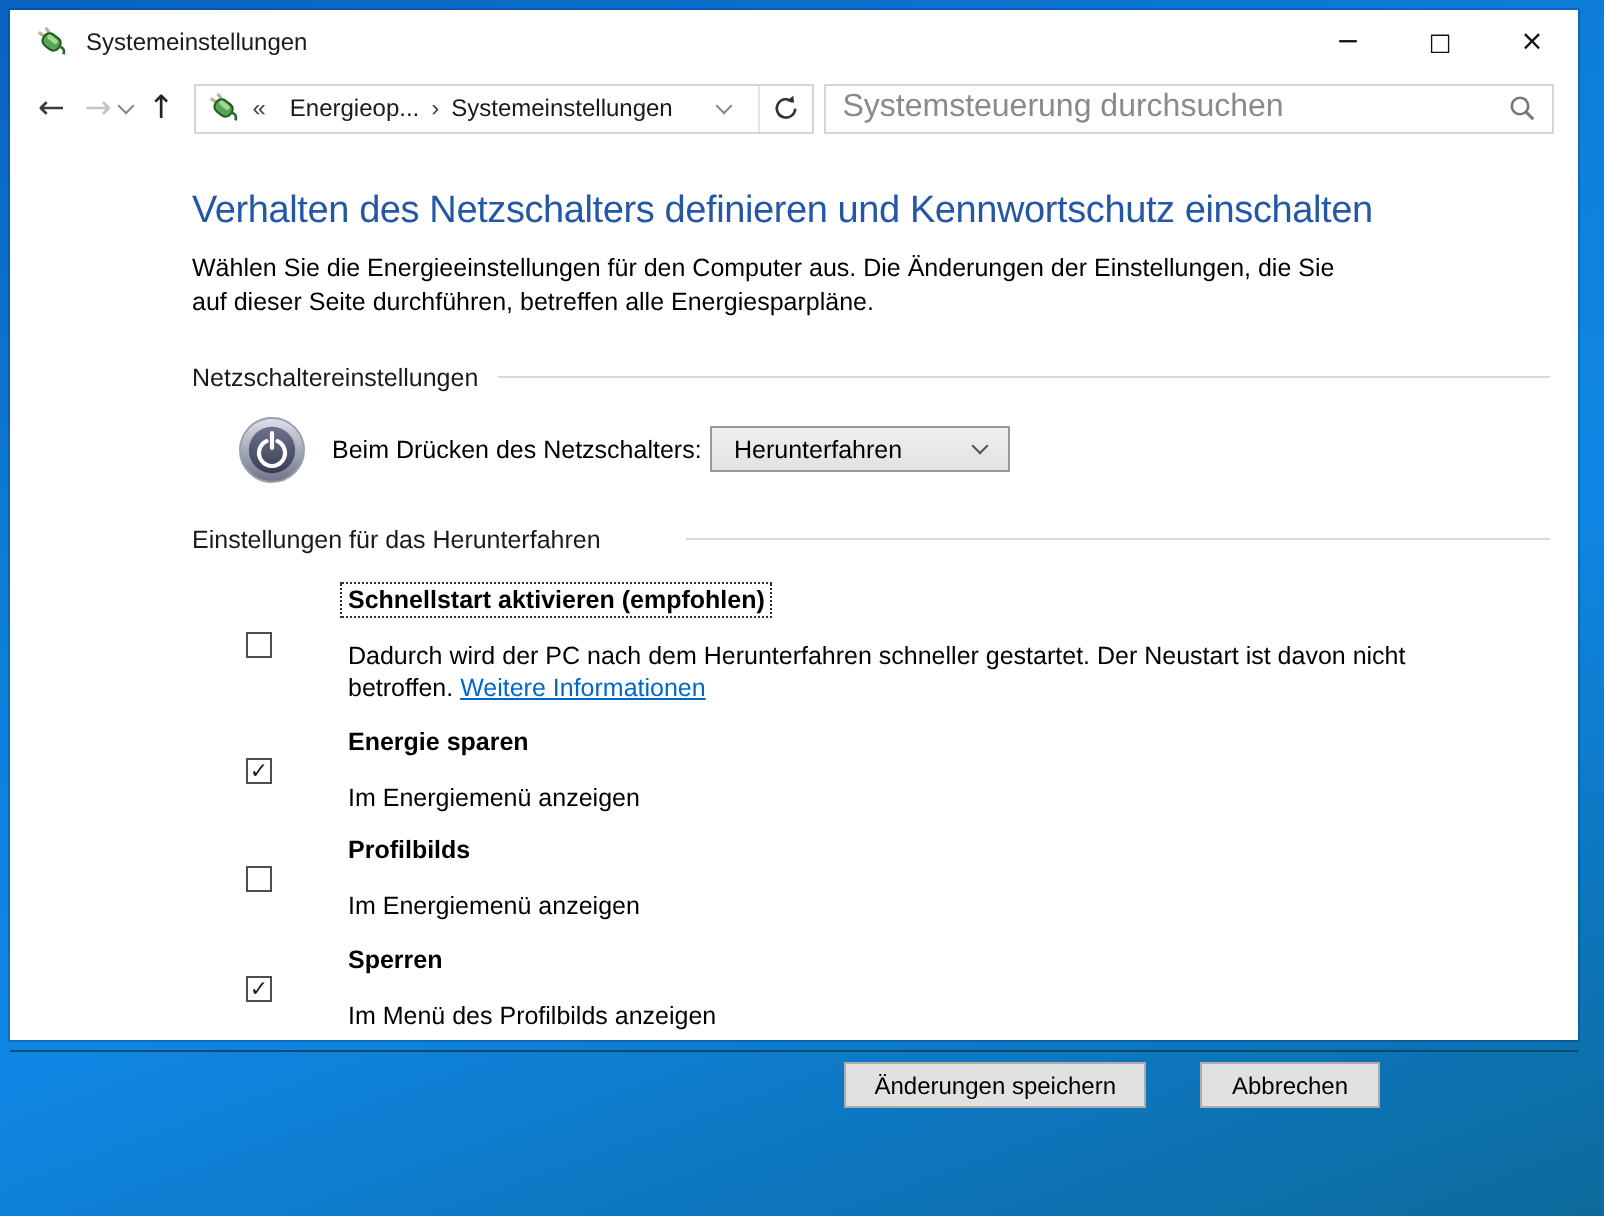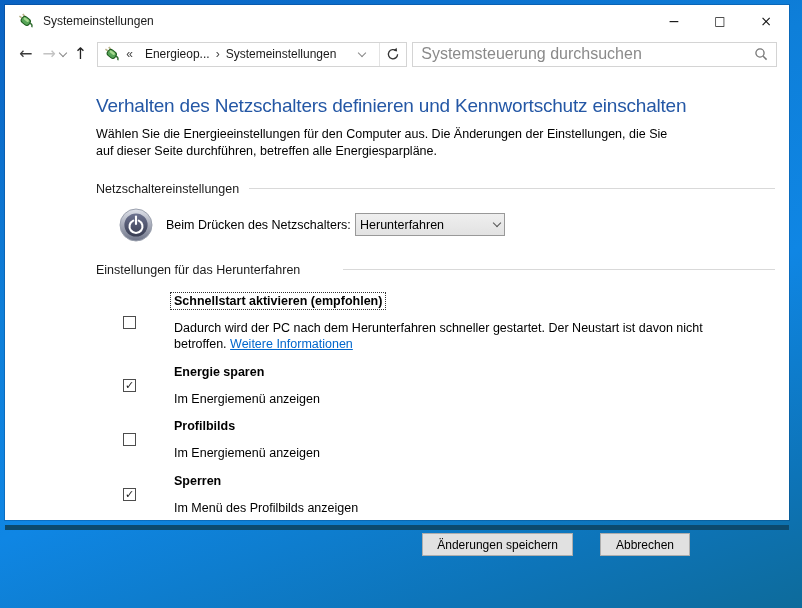--- a/index.html
+++ b/index.html
@@ -49,35 +49,35 @@
   .page-heading { font-size:19px; font-weight:400; color:#2457a5; letter-spacing:-.2px; }
   .intro { margin-top:9px; font-size:12.5px; line-height:1.34; color:#000; max-width:592px; }
   .section-hdr { display:flex; align-items:center; font-size:12.5px; color:#1a1a1a; }
   .section-hdr .rule { flex:1; height:1px; background:#d9d9d9; margin-left:10px; }
   .sec1 { margin-top:22px; }
   .sec2 { margin-top:20px;gap:33px; }
   .power-row { margin-top:11px; display:flex; align-items:center; }
   .power-icon { margin-left:22px; width:36px; height:36px; flex:none; }
   .power-label { margin-left:12px; width:189px; font-size:12.5px; color:#000; }
   .dropdown { width:150px; height:23px; background:linear-gradient(#efefef,#e2e2e2);
-              border:1px solid #999; display:flex; align-items:center; padding:0 4px;
+              border:1px solid #999; display:flex; align-items:center; padding:0 11px;
               font-size:12.5px; color:#000; }
   .dropdown .chev { margin-left:auto; }
   .cb-block { margin-top:14px; }
   .cb-row { display:flex; align-items:center; margin-left:27px; margin-bottom:9px;gap:32px; }
   .checkbox { width:13px; height:13px; border:1px solid #4d4d4d; background:#fff; flex:none;
               margin-top:2px; font-size:11px; line-height:12px; text-align:center; color:#1a1a1a;
               font-family:"DejaVu Sans",sans-serif; }
   .cb-text { margin-left:4px; }
   .cb-label { font-size:12.5px; font-weight:700; color:#000; padding:0 2px; }
   .cb-label.focused { outline:1px dotted #333; outline-offset:1px; }
   .cb-desc { margin-top:11px; font-size:12.5px; line-height:1.32; color:#000; max-width:558px; padding-left:2px; }
   .link { color:#0066cc; text-decoration:underline; cursor:pointer; }
   
-  .footer { flex:none; height:34px; border-top:5px solid #0c4a6e; display:flex; align-items:center;
+  .footer { flex:none; height:34px; border-top:1px solid #0c4a6e; display:flex; align-items:center;
             justify-content:flex-end; padding-right:99px; gap:27px; }
   .btn { height:23px; min-width:90px; padding:0 14px; background:#e1e1e1; border:1px solid #adadad;
          font-size:12px; color:#000; font-family:inherit; }
   svg { display:block; }
 </style>
 </head>
 <body>
 
 <div class="window">
 

